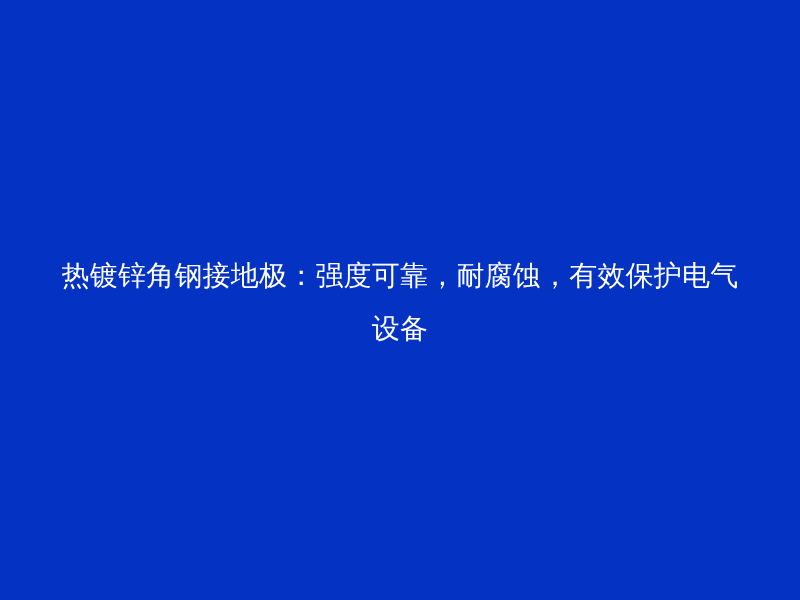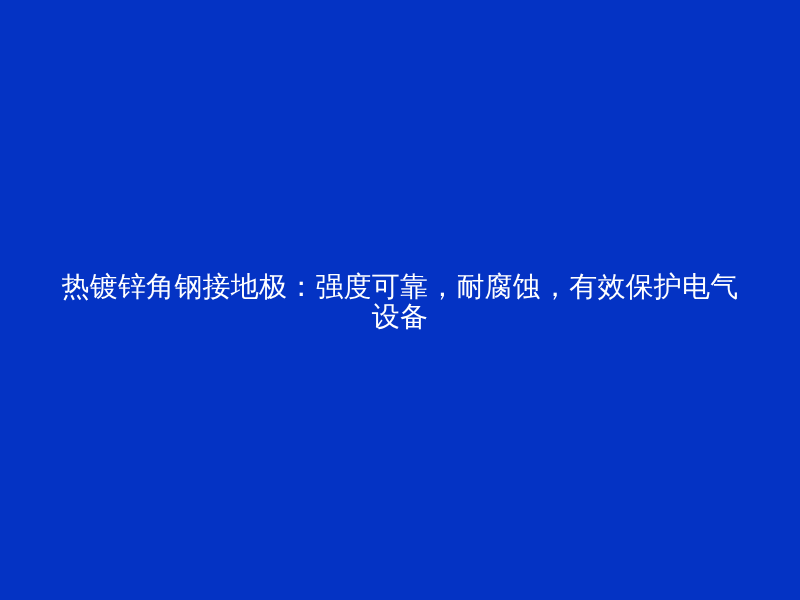--- a/index.html
+++ b/index.html
@@ -32,21 +32,21 @@
     transform: translateY(2px);
   }
 
   #headline {
     margin: 0;
     padding: 0;
     color: #ffffff;
     font-family: "Liberation Sans", "DejaVu Sans", sans-serif;
     font-size: 28px;
     font-weight: 400;
-    line-height: 30px;
+    line-height: 53px;
     letter-spacing: 0.2px;
     text-align: center;
     word-break: break-word;
     -webkit-font-smoothing: antialiased;
   }
 </style>
 </head>
 <body>
 
 <div id="banner" style="background: rgb(4, 51, 196);">

